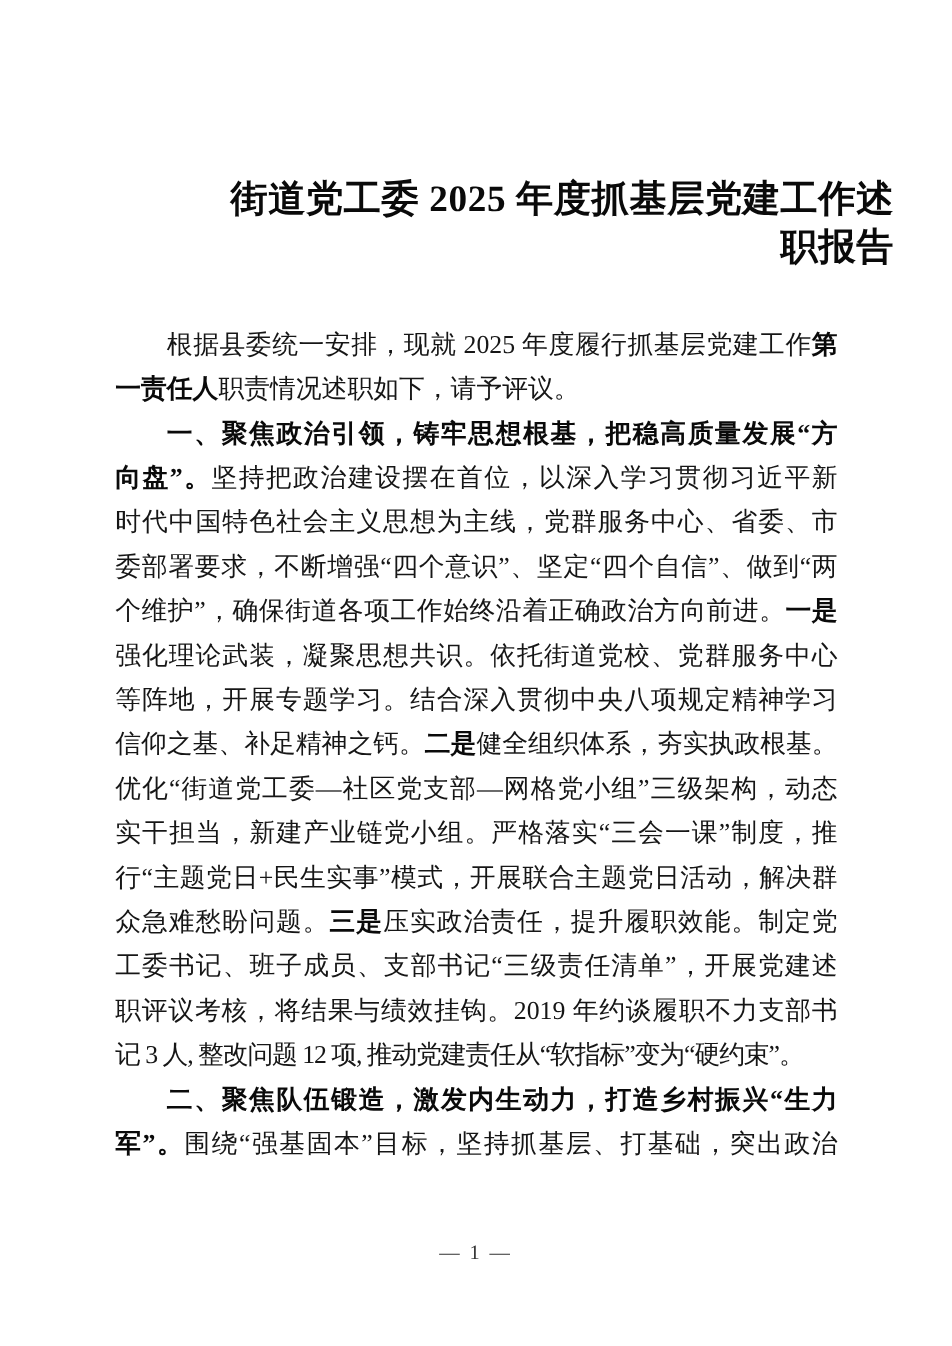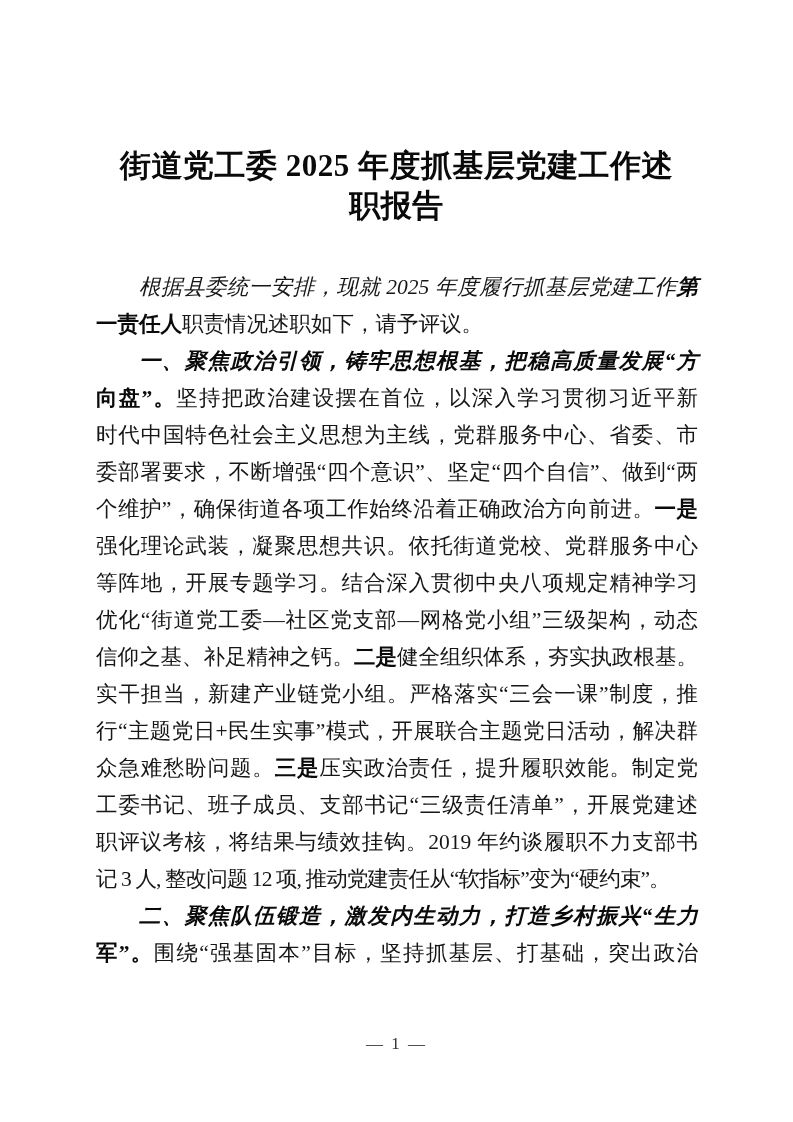--- a/index.html
+++ b/index.html
@@ -14,21 +14,21 @@
     background: #ffffff;
     color: #111111;
     font-family: "Liberation Serif", "DejaVu Serif", serif;
     overflow: hidden;
   }
   .doc-title {
     position: absolute;
     top: 146px;
     left: 48px;
     right: 48px;
-    text-align: center;
+    text-align: right;
     font-weight: 700;
     font-size: 31px;
     line-height: 40px;
     letter-spacing: 0.5px;
     color: #0a0a0a;
   }
   .body-text {
     position: absolute;
     top: 269px;
     left: 96px;
@@ -37,21 +37,20 @@
     color: #161616;
   }
   .line {
     height: 37px;
     line-height: 37px;
     text-align: justify;
     text-align-last: justify;
   }
   .line.indent {
     padding-left: 43px;
-    font-style: italic;
   }
   .line.no-stretch {
     text-align-last: left;
   }
   .line.tight {
     white-space: nowrap;
     letter-spacing: -0.9px;
   }
   .line .b {
     font-weight: 700;
@@ -82,22 +81,22 @@
   <div class="body-text">
       <div class="line indent"><span>根据县委统一安排，现就 2025 年度履行抓基层党建工作</span><span class="b">第</span></div>
       <div class="line no-stretch"><span class="b">一责任人</span><span>职责情况述职如下，请予评议。</span></div>
       <div class="line indent"><span class="b">一、聚焦政治引领，铸牢思想根基，把稳高质量发展“方</span></div>
       <div class="line"><span class="b">向盘”。</span><span>坚持把政治建设摆在首位，以深入学习贯彻习近平新</span></div>
       <div class="line"><span>时代中国特色社会主义思想为主线，党群服务中心、省委、市</span></div>
       <div class="line"><span>委部署要求，不断增强“四个意识”、坚定“四个自信”、做到“两</span></div>
       <div class="line"><span>个维护”，确保街道各项工作始终沿着正确政治方向前进。</span><span class="b">一是</span></div>
       <div class="line"><span>强化理论武装，凝聚思想共识。依托街道党校、党群服务中心</span></div>
       <div class="line"><span>等阵地，开展专题学习。结合深入贯彻中央八项规定精神学习</span></div>
+      <div class="line"><span>信仰之基、补足精神之钙。</span><span class="b">二是</span><span>健全组织体系，夯实执政根基。</span></div>
       <div class="line"><span>优化“街道党工委—社区党支部—网格党小组”三级架构，动态</span></div>
-      <div class="line"><span>信仰之基、补足精神之钙。</span><span class="b">二是</span><span>健全组织体系，夯实执政根基。</span></div>
       <div class="line"><span>实干担当，新建产业链党小组。严格落实“三会一课”制度，推</span></div>
       <div class="line"><span>行“主题党日+民生实事”模式，开展联合主题党日活动，解决群</span></div>
       <div class="line"><span>众急难愁盼问题。</span><span class="b">三是</span><span>压实政治责任，提升履职效能。制定党</span></div>
       <div class="line"><span>工委书记、班子成员、支部书记“三级责任清单”，开展党建述</span></div>
       <div class="line"><span>职评议考核，将结果与绩效挂钩。2019 年约谈履职不力支部书</span></div>
       <div class="line no-stretch tight"><span>记 3 人, 整改问题 12 项, 推动党建责任从“软指标”变为“硬约束”。</span></div>
       <div class="line indent"><span class="b">二、聚焦队伍锻造，激发内生动力，打造乡村振兴“生力</span></div>
       <div class="line"><span class="b">军”。</span><span>围绕“强基固本”目标，坚持抓基层、打基础，突出政治</span></div>
     </div>
 

